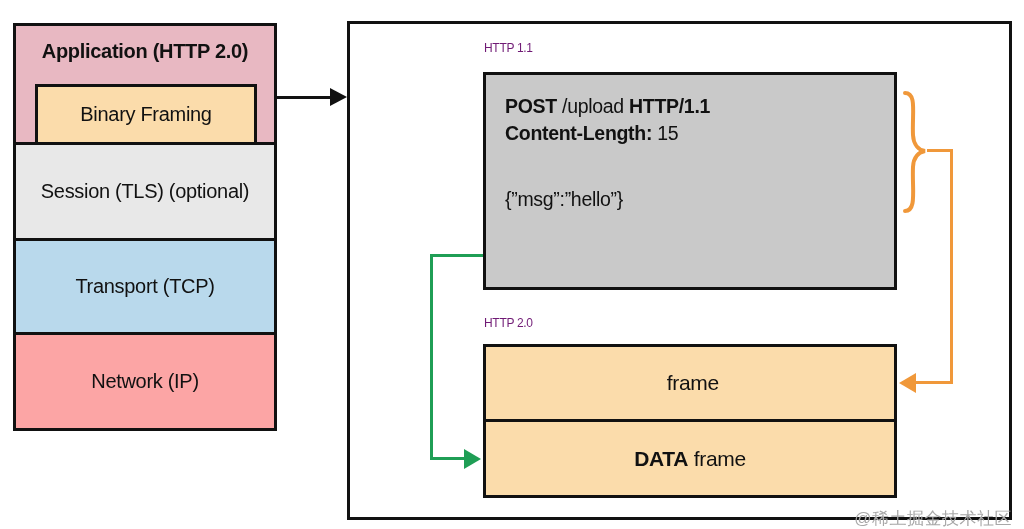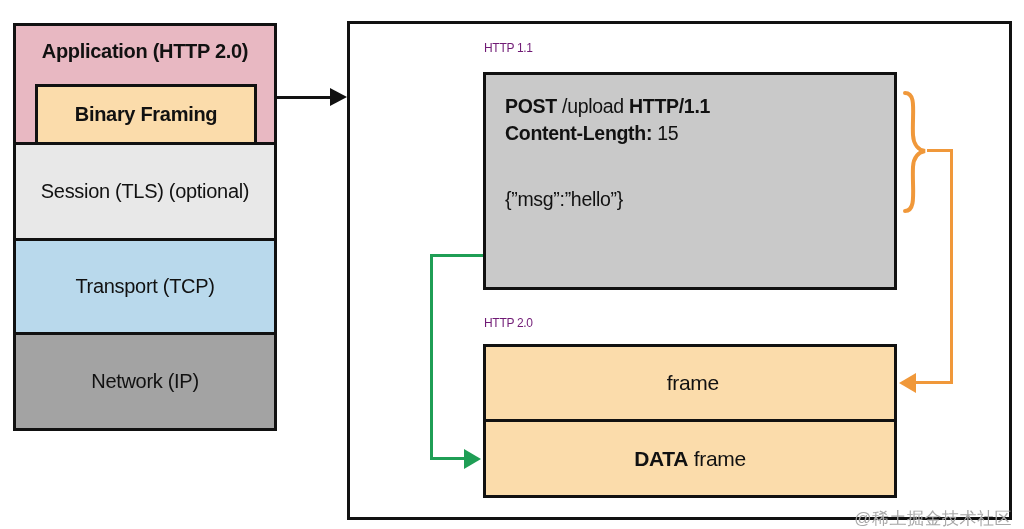--- a/index.html
+++ b/index.html
@@ -20,24 +20,24 @@
     left: 13px;
     width: 264px;
     border: 3px solid #111;
     display: flex;
     align-items: center;
     justify-content: center;
     font-size: 20px;
     letter-spacing: -0.3px;
   }
   .layer-app      { top: 15px;  height: 122px; background: #e8b8c2; align-items: flex-start; padding-top: 14px; font-weight: bold; z-index: 1; }
-  .layer-binary   { top: 76px;  left: 35px; width: 222px; height: 61px; background: #fbdcab; font-weight: bold; z-index: 2; }
+  .layer-binary   { top: 76px;  left: 35px; width: 222px; height: 61px; background: #fbdcab; font-weight: normal; z-index: 2; }
   .layer-session  { top: 134px; height: 99px; background: #e8e8e8; }
   .layer-transport{ top: 230px; height: 97px; background: #b9d9ec; }
-  .layer-network  { top: 324px; height: 99px; background: #a3a3a3; }
+  .layer-network  { top: 324px; height: 99px; background: #fca5a5; }
 
   
   .hline, .vline { position: absolute; }
   .hline { height: 3px; }
   .vline { width: 3px; }
   .c-black  { background: #111; }
   .c-green  { background: #1f9e55; }
   .c-orange { background: #f0983a; }
   .arrow { position: absolute; width: 0; height: 0; }
   .arrow-right-black  { border-top: 9px solid transparent; border-bottom: 9px solid transparent; border-left: 17px solid #111; }

